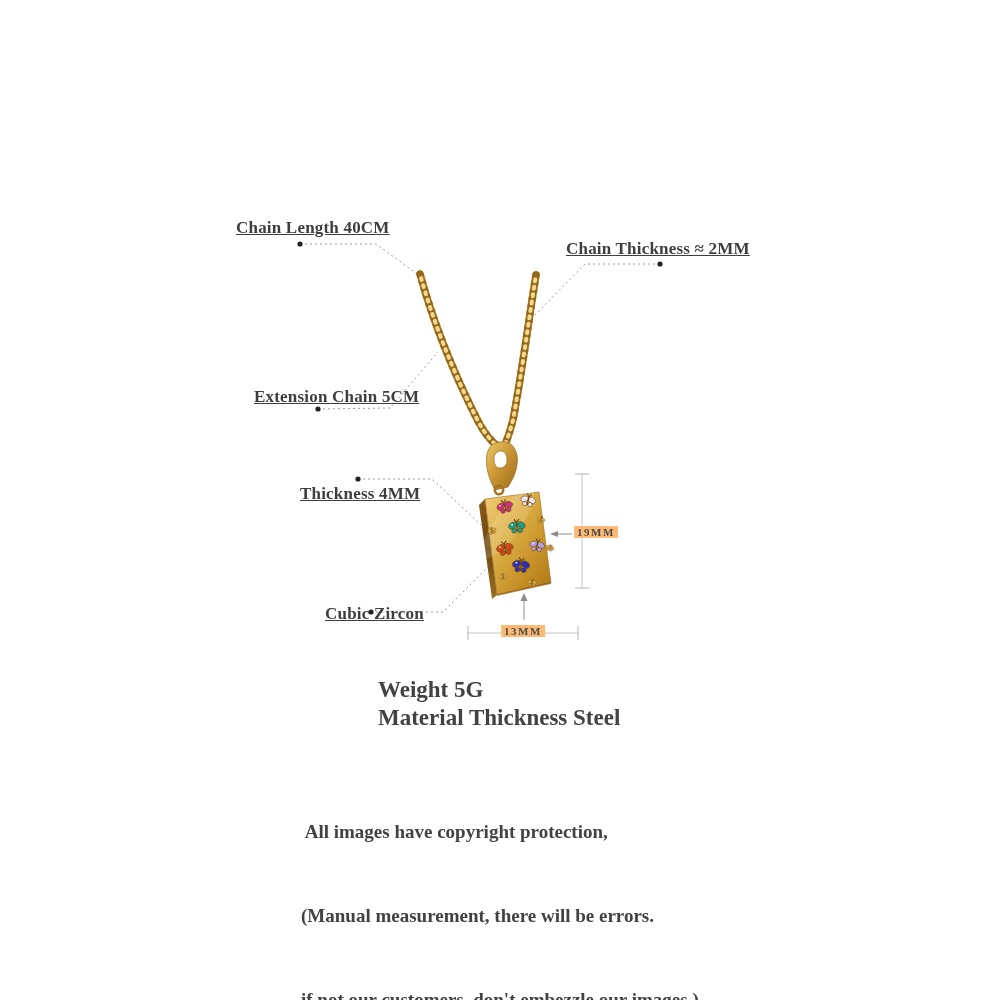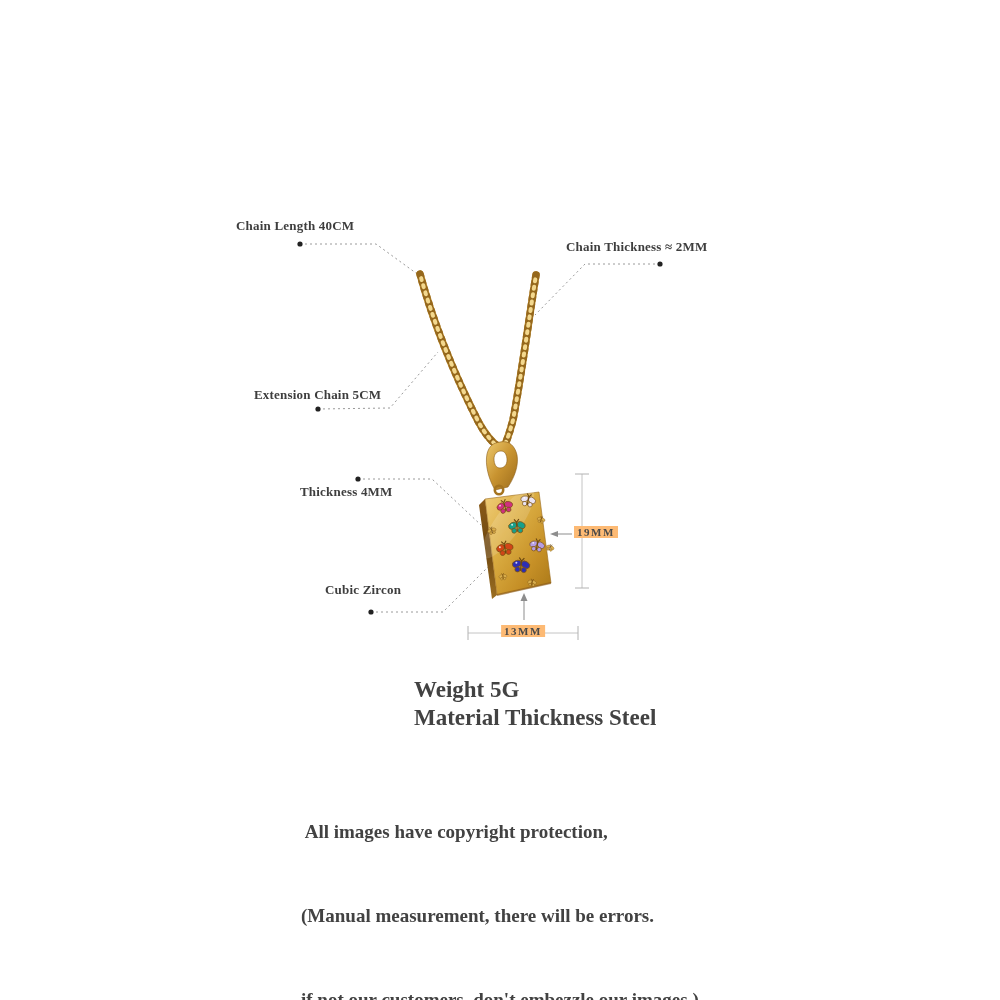--- a/index.html
+++ b/index.html
@@ -2,31 +2,31 @@
 <html><head>
 <meta charset="utf-8">
 <style>
   html,body{margin:0;padding:0;background:#ffffff;}
   .canvas{
     position:relative;width:1000px;height:1000px;background:#ffffff;
     font-family:"Liberation Serif", serif;overflow:hidden;
   }
   .art{position:absolute;left:0;top:0;}
   .label{
-    position:absolute;font-weight:bold;font-size:13px;color:#3e3e3e;
-    letter-spacing:0.2px;white-space:nowrap;
+    position:absolute;font-weight:bold;font-size:17px;color:#3e3e3e;
+    letter-spacing:0.2px;white-space:nowrap;text-decoration:underline;
   }
   .dim{
     position:absolute;font-weight:bold;font-size:11px;color:#4a4a4a;
     letter-spacing:1.5px;background:#fdba74;padding:0 3px;white-space:nowrap;
   }
   .dim-width{transform:translateX(-50%);}
   .specs{
     position:absolute;left:378px;top:676px;font-weight:bold;font-size:23px;
-    color:#424242;line-height:27.5px;white-space:nowrap;margin-left:36px;
+    color:#424242;line-height:27.5px;white-space:nowrap;
   }
   .disclaimer{
     position:absolute;left:301px;top:762px;font-weight:bold;font-size:19px;
     color:#424242;line-height:28px;white-space:pre;
   }
 </style>
 </head>
 <body>
 
 <div class="canvas">
@@ -183,21 +183,21 @@
         <path d="M524,620 L524,600" stroke="#8d8d8d" stroke-width="1"></path>
         <polygon points="524,593 520.5,601 527.5,601" fill="#8d8d8d"></polygon>
       </g>
     </g>
   </svg>
 
   <div class="label" style="left:236px;top:218px">Chain Length 40CM</div>
   <div class="label" style="left:566px;top:239px">Chain Thickness ≈ 2MM</div>
   <div class="label" style="left:254px;top:387px">Extension Chain 5CM</div>
   <div class="label" style="left:300px;top:484px">Thickness 4MM</div>
-  <div class="label" style="left:325px;top:582px">Cubic Zircon</div>
+  <div class="label" style="left:325px;top:604px">Cubic Zircon</div>
 
   <div class="dim" style="left:574px;top:526px">19MM</div>
   <div class="dim dim-width" style="left:523px;top:625px">13MM</div>
 
   <div class="specs">
     <div>Weight 5G</div>
     <div>Material Thickness Steel</div>
   </div>
 
   <div class="disclaimer">

